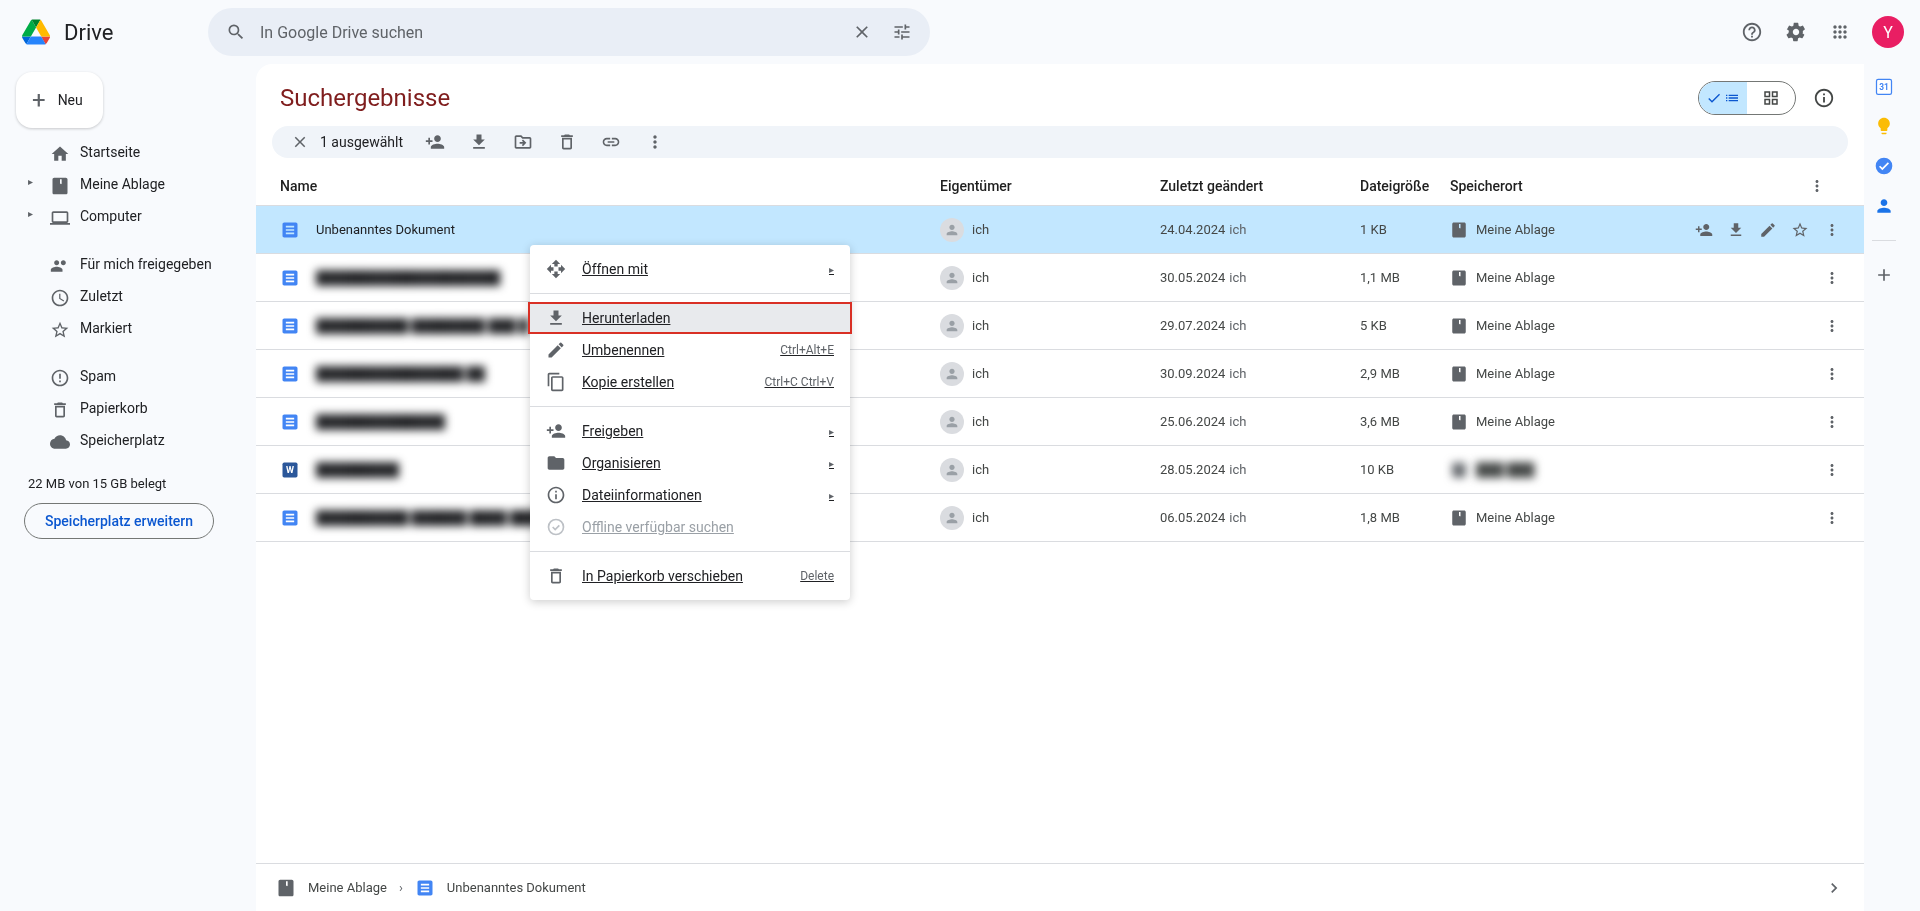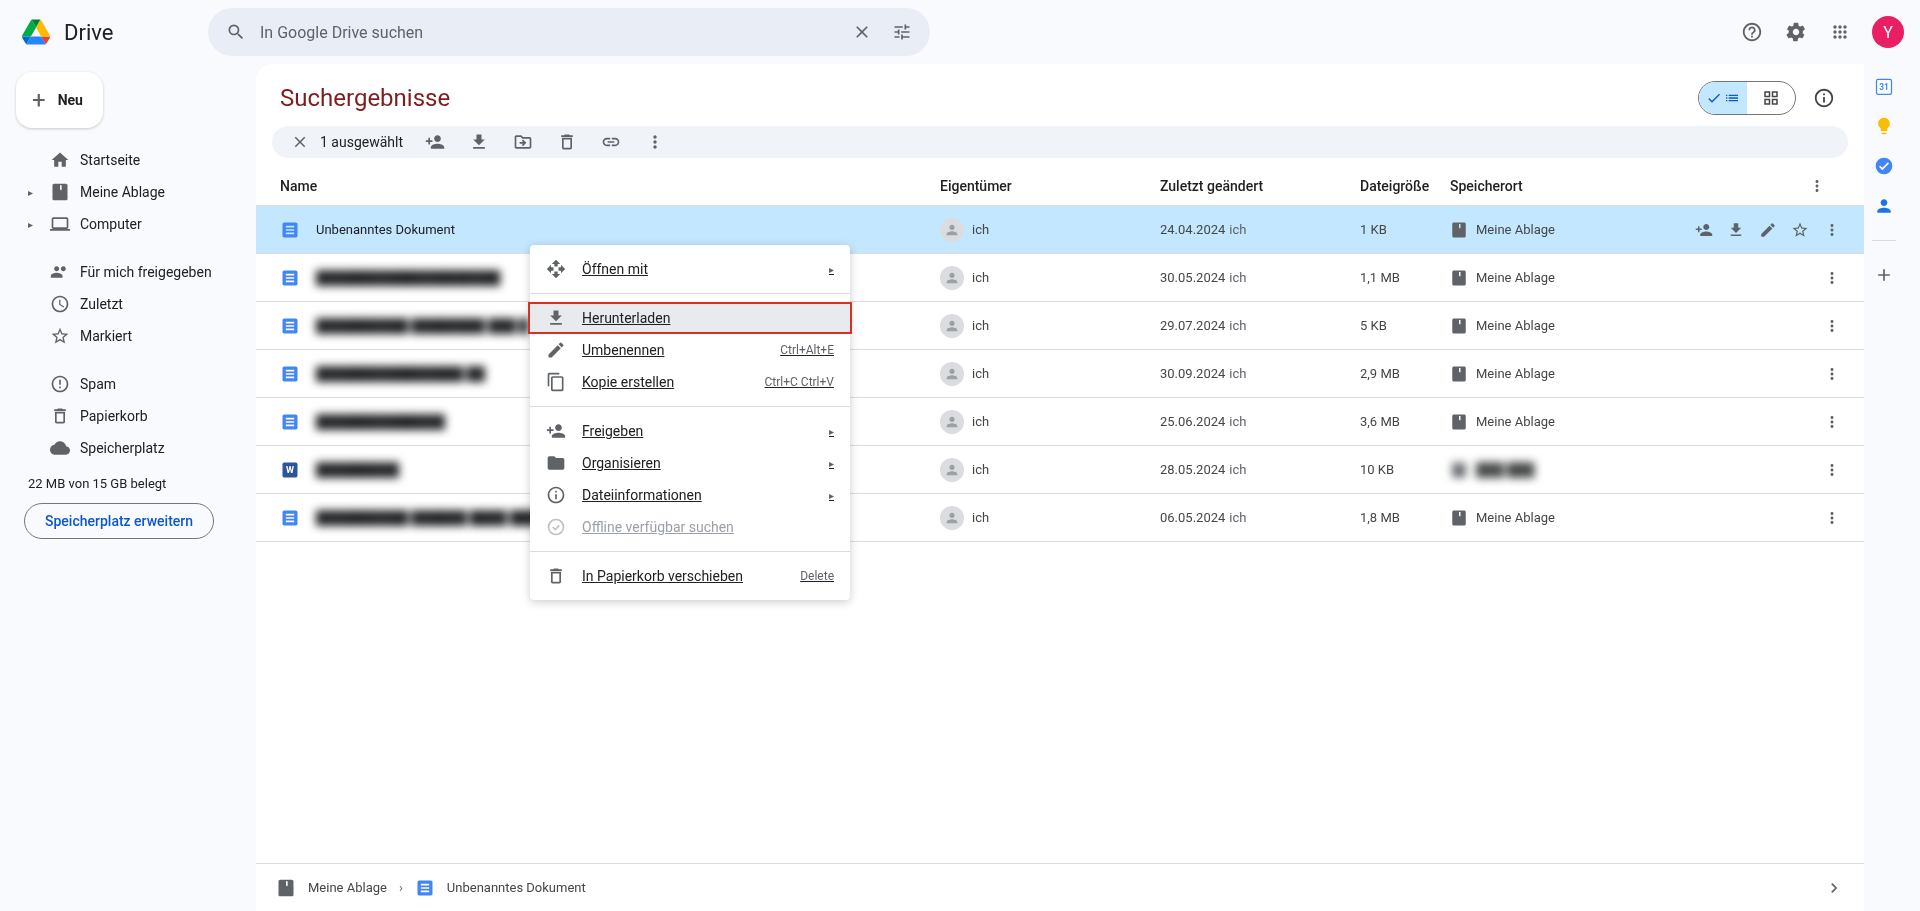--- a/index.html
+++ b/index.html
@@ -14,22 +14,22 @@
 .search-input { flex: 1; border: none; background: transparent; font-size: 16px; color: #5f6368; outline: none; padding: 0 4px; }
 .search-input::placeholder { color: #5f6368; }
 .header-right { margin-left: auto; display: flex; align-items: center; gap: 4px; }
 .hdr-icon-btn { width: 40px; height: 40px; display: flex; align-items: center; justify-content: center; border-radius: 50%; cursor: pointer; color: #5f6368; }
 .avatar { width: 32px; height: 32px; border-radius: 50%; background: #e91e63; color: white; display: flex; align-items: center; justify-content: center; margin-left: 8px; cursor: pointer; font-size: 16px; }
 
 .body-wrap { display: flex; height: calc(911px - 64px); }
 .sidebar { width: 256px; padding: 8px 16px; }
 .new-btn { display: flex; align-items: center; gap: 12px; height: 56px; padding: 0 20px 0 16px; background: white; border-radius: 16px; box-shadow: 0 1px 3px rgba(0,0,0,0.2); cursor: pointer; width: fit-content; margin-bottom: 16px; }
 .new-btn-icon { font-size: 24px; color: #5f6368; }
-.new-btn-text { font-size: 14px; color: #202124; font-weight: 700; }
-.nav-item { display: flex; align-items: center; gap: 10px; height: 32px; padding: 0 12px; border-radius: 16px; cursor: pointer; color: #202124; font-size: 14px; }
+.new-btn-text { font-size: 14px; color: #202124; font-weight: 400; }
+.nav-item { display: flex; gap: 10px; height: 32px; padding: 0 12px; border-radius: 16px; cursor: pointer; color: #202124; font-size: 14px; }
 .nav-item .chevron { width: 12px; color: #5f6368; font-size: 10px; }
 .nav-item .nav-icon { width: 20px; color: #5f6368; }
 .nav-spacer { height: 16px; }
 .storage-text { font-size: 13px; color: #202124; padding: 12px 12px 12px; }
 .storage-btn { display: flex; align-items: center; justify-content: center; height: 36px; border: 1px solid #747775; border-radius: 18px; color: #0b57d0; font-size: 14px; cursor: pointer; padding: 0 20px; width: fit-content; margin-left: 8px; font-weight: 500; }
 
 .main { flex: 1; background: white; border-radius: 16px 0 0 0; display: flex; flex-direction: column; position: relative; margin-right: 56px; }
 .main-header { display: flex; align-items: center; justify-content: space-between; padding: 14px 20px 8px 24px; }
 .page-title { font-size: 24px; color: #7f1d1d; }
 .view-controls { display: flex; align-items: center; gap: 8px; }

